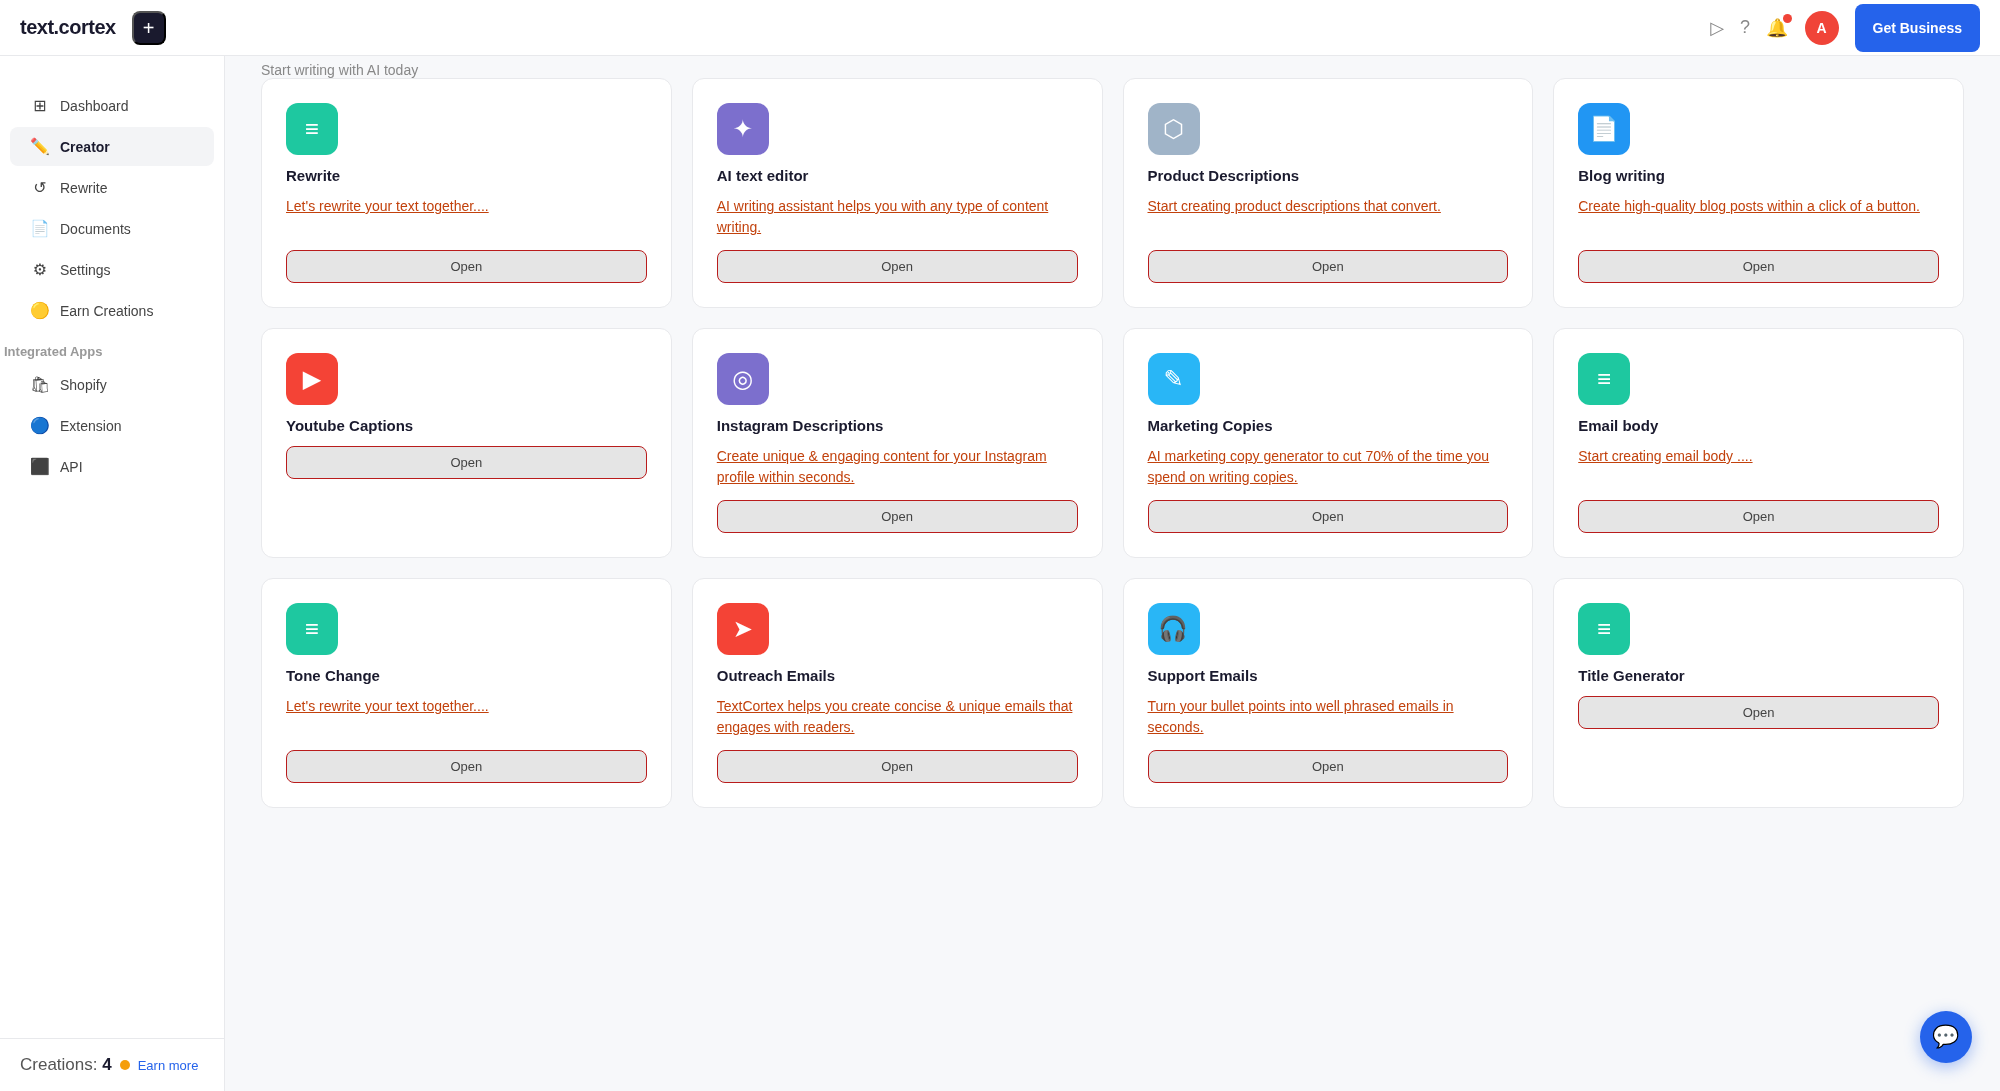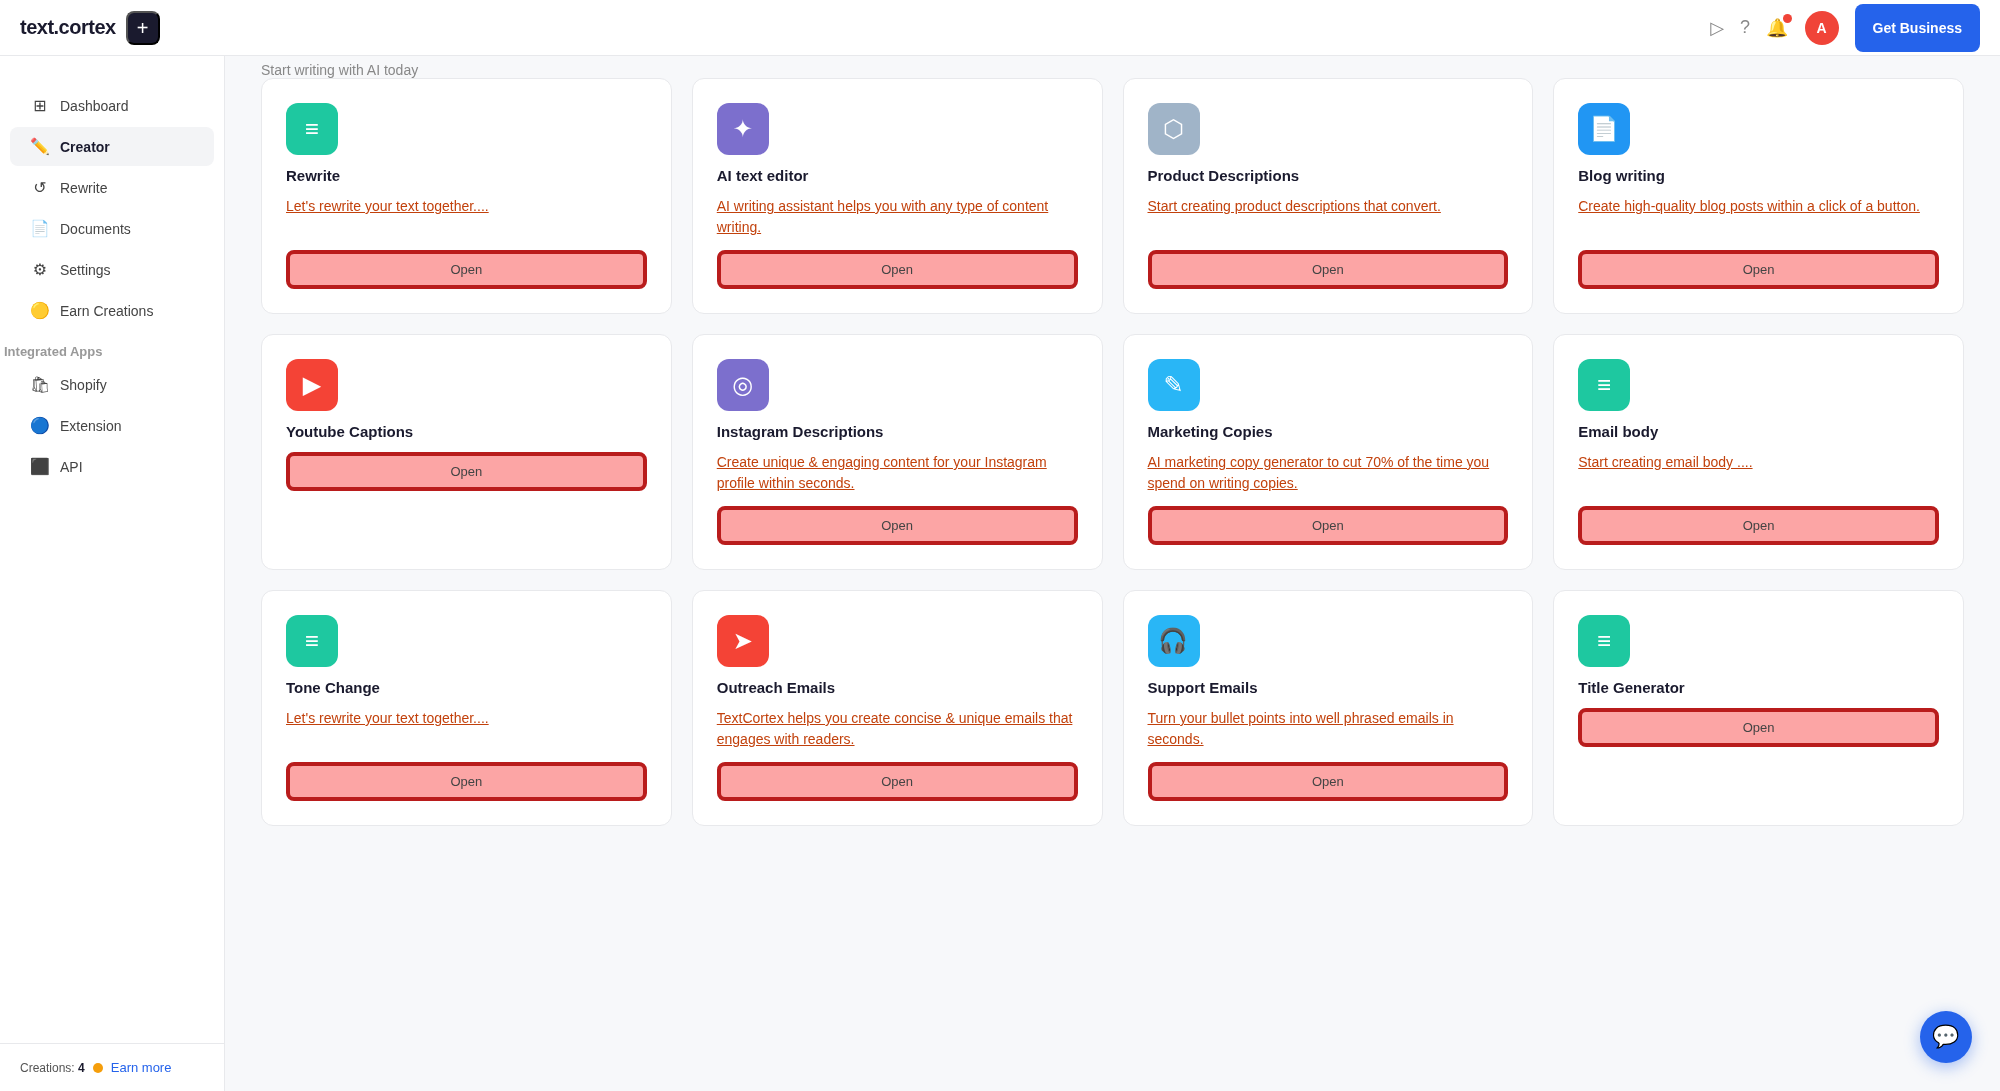--- a/index.html
+++ b/index.html
@@ -5,21 +5,21 @@
     * { box-sizing: border-box; margin: 0; padding: 0; }
     body { font-family: -apple-system, BlinkMacSystemFont, 'Segoe UI', sans-serif; background: #f7f8fa; display: flex; height: 100vh; overflow: hidden; }
 
     
     .header {
       position: fixed; top: 0; left: 0; right: 0; height: 56px;
       background: #fff; border-bottom: 1px solid #e8e9ec;
       display: flex; align-items: center; justify-content: space-between;
       padding: 0 20px; z-index: 100;
     }
-    .header-left { display: flex; align-items: center; gap: 10px; }
+    .header-left { display: flex; align-items: center; gap: 16px; }
     .logo { font-size: 20px; font-weight: 700; color: #1a1a2e; letter-spacing: -0.5px; }
     .plus-btn {
       width: 34px; height: 34px; background: #1a1a2e; border-radius: 8px;
       display: flex; align-items: center; justify-content: center;
       cursor: pointer; color: #fff; font-size: 20px; line-height: 1;
     }
     .header-right { display: flex; align-items: center; gap: 16px; }
     .header-icon { color: #888; cursor: pointer; font-size: 18px; }
     .notif-icon { position: relative; }
     .notif-dot {
@@ -51,21 +51,21 @@
     .nav-item.active { background: #f3f4f6; font-weight: 600; color: #1a1a2e; }
     .nav-icon { font-size: 16px; width: 20px; text-align: center; }
     .section-label {
       font-size: 13px; color: #999; font-weight: 600;
       padding: 12px 4px 4px; text-transform: none; letter-spacing: 0;
     }
     .sidebar-bottom {
       padding: 16px 20px; border-top: 1px solid #e8e9ec;
       display: flex; align-items: center; gap: 8px;
     }
-    .creations-label { font-size: 12px; color: #555; }
+    .creations-label { font-size: 17px; color: #555; }
     .creations-count { font-weight: 700; color: #1a1a2e; }
     .earn-dot { width: 10px; height: 10px; background: #f59e0b; border-radius: 50%; display: inline-block; }
     .earn-more-btn {
       color: #2563eb; font-size: 13px; font-weight: 400; cursor: pointer;
       background: none; border: none;
     }
 
     
     .main {
       margin-left: 225px; padding-top: 56px; flex: 1;
@@ -86,21 +86,21 @@
       cursor: pointer; transition: box-shadow 0.15s;
     }
     .card-icon {
       width: 52px; height: 52px; border-radius: 12px;
       display: flex; align-items: center; justify-content: center;
       font-size: 24px;
     }
     .card-title { font-size: 15px; font-weight: 700; color: #1a1a2e; }
     .card-desc { font-size: 14px; color: #c2410c; line-height: 1.5; flex: 1; text-decoration: underline; }
     .open-btn {
-      border: 4px solid #b91c1c; background: #fca5a5; border-radius: 8px;
+      border: 1px solid #b91c1c; background: #e5e5e5; border-radius: 8px;
       padding: 8px; font-size: 13px; color: #444; cursor: pointer;
       font-weight: 500; width: 100%; text-align: center;
       transition: background 0.1s;
     }
 
     
     .chat-bubble {
       position: fixed; bottom: 28px; right: 28px;
       width: 52px; height: 52px; background: #2563eb; border-radius: 50%;
       display: flex; align-items: center; justify-content: center;

